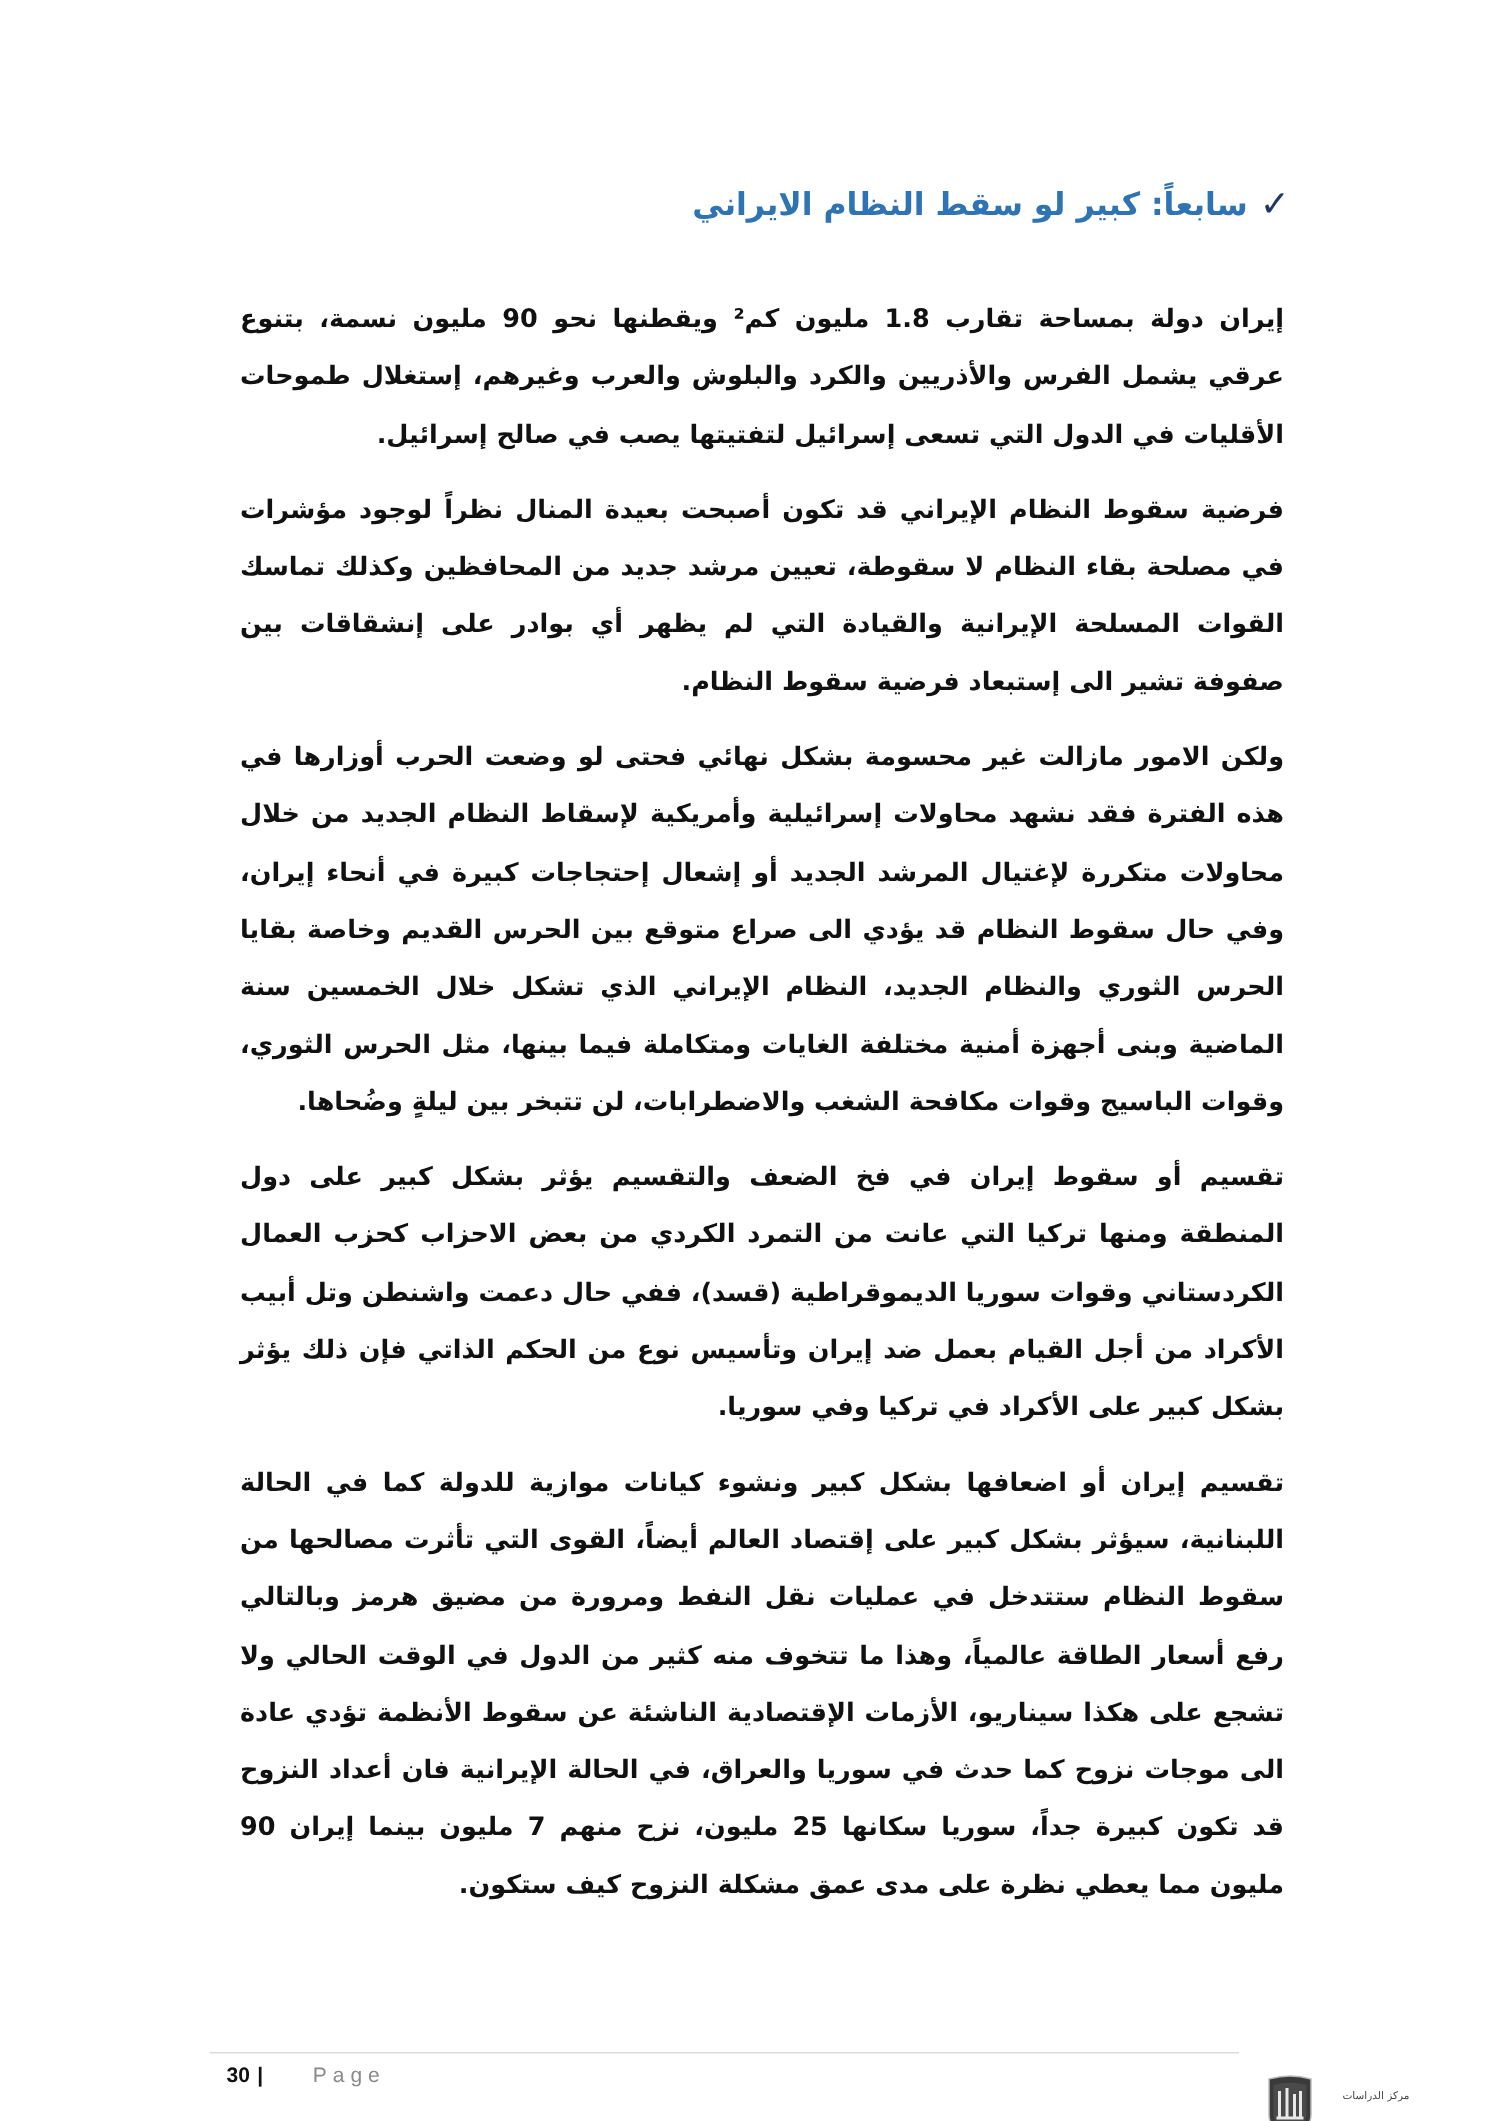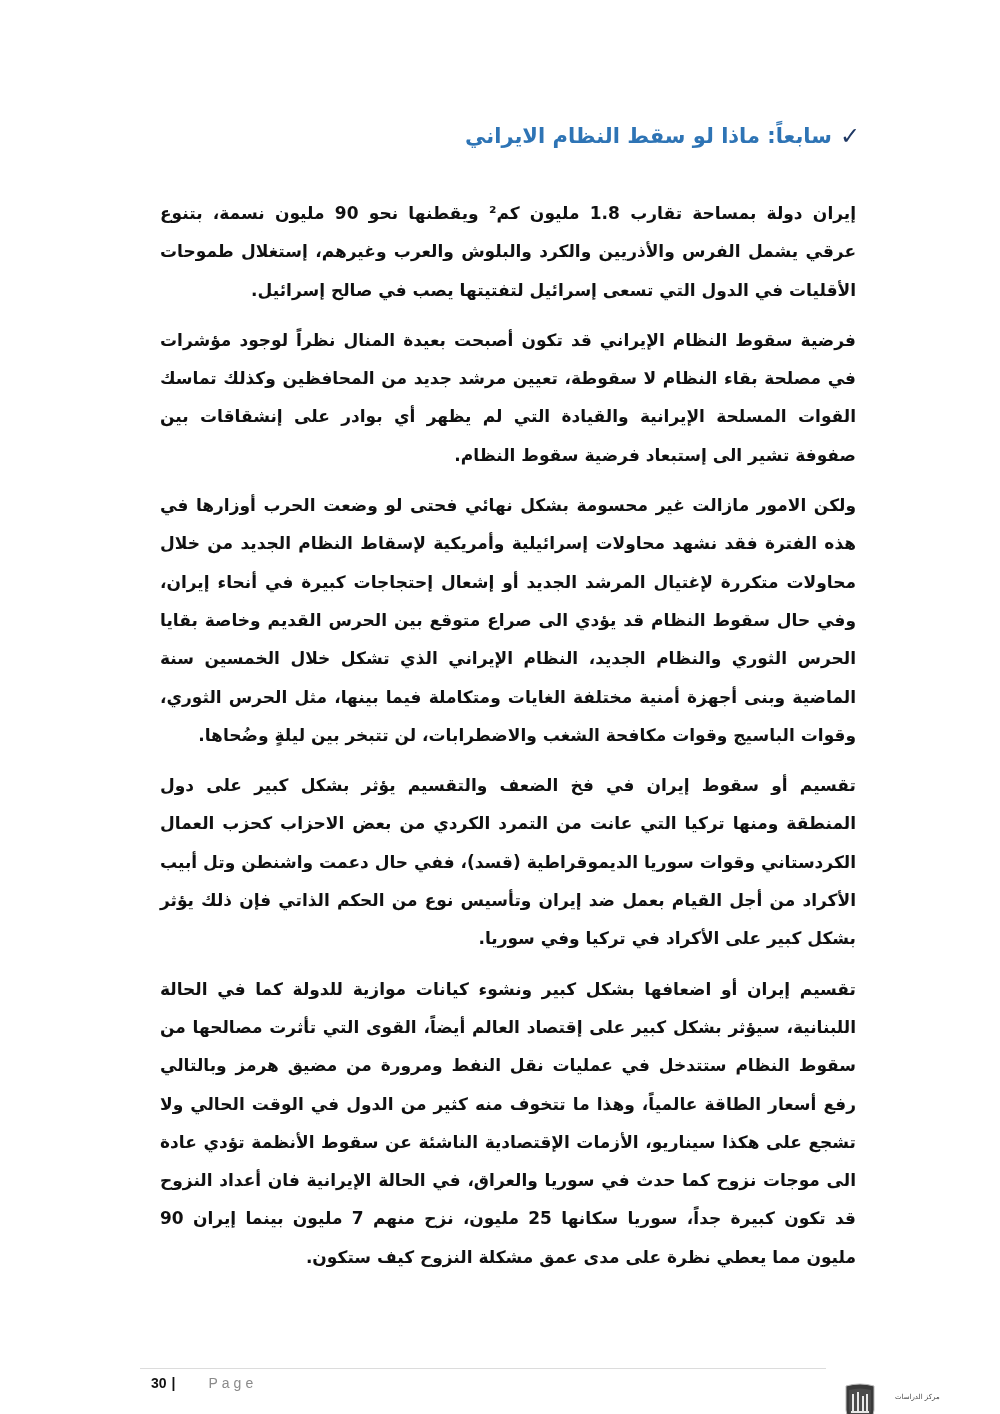--- a/index.html
+++ b/index.html
@@ -120,21 +120,21 @@
       font-family: "Liberation Sans", sans-serif;
     }
   </style>
 </head>
 <body>
 
 <div class="page">
 
   <div class="heading">
     <span class="check">✓</span>
-    <span class="title">سابعاً: ماذا لو سقط النظام الايراني</span>
+    <span class="title">سابعاً: كبير لو سقط النظام الايراني</span>
   </div>
 
   <div class="body-text">
     <p>إيران دولة بمساحة تقارب 1.8 مليون كم² ويقطنها نحو 90 مليون نسمة، بتنوع عرقي يشمل الفرس والأذريين والكرد والبلوش والعرب وغيرهم، إستغلال طموحات الأقليات في الدول التي تسعى إسرائيل لتفتيتها يصب في صالح إسرائيل.</p>
     <p>فرضية سقوط النظام الإيراني قد تكون أصبحت بعيدة المنال نظراً لوجود مؤشرات في مصلحة بقاء النظام لا سقوطة، تعيين مرشد جديد من المحافظين وكذلك تماسك القوات المسلحة الإيرانية والقيادة التي لم يظهر أي بوادر على إنشقاقات بين صفوفة تشير الى إستبعاد فرضية سقوط النظام.</p>
     <p>ولكن الامور مازالت غير محسومة بشكل نهائي فحتى لو وضعت الحرب أوزارها في هذه الفترة فقد نشهد محاولات إسرائيلية وأمريكية لإسقاط النظام الجديد من خلال محاولات متكررة لإغتيال المرشد الجديد أو إشعال إحتجاجات كبيرة في أنحاء إيران، وفي حال سقوط النظام قد يؤدي الى صراع متوقع بين الحرس القديم وخاصة بقايا الحرس الثوري والنظام الجديد، النظام الإيراني الذي تشكل خلال الخمسين سنة الماضية وبنى أجهزة أمنية مختلفة الغايات ومتكاملة فيما بينها، مثل الحرس الثوري، وقوات الباسيج وقوات مكافحة الشغب والاضطرابات، لن تتبخر بين ليلةٍ وضُحاها.</p>
     <p>تقسيم أو سقوط إيران في فخ الضعف والتقسيم يؤثر بشكل كبير على دول المنطقة ومنها تركيا التي عانت من التمرد الكردي من بعض الاحزاب كحزب العمال الكردستاني وقوات سوريا الديموقراطية (قسد)، ففي حال دعمت واشنطن وتل أبيب الأكراد من أجل القيام بعمل ضد إيران وتأسيس نوع من الحكم الذاتي فإن ذلك يؤثر بشكل كبير على الأكراد في تركيا وفي سوريا.</p>
     <p>تقسيم إيران أو اضعافها بشكل كبير ونشوء كيانات موازية للدولة كما في الحالة اللبنانية، سيؤثر بشكل كبير على إقتصاد العالم أيضاً، القوى التي تأثرت مصالحها من سقوط النظام ستتدخل في عمليات نقل النفط ومرورة من مضيق هرمز وبالتالي رفع أسعار الطاقة عالمياً، وهذا ما تتخوف منه كثير من الدول في الوقت الحالي ولا تشجع على هكذا سيناريو، الأزمات الإقتصادية الناشئة عن سقوط الأنظمة تؤدي عادة الى موجات نزوح كما حدث في سوريا والعراق، في الحالة الإيرانية فان أعداد النزوح قد تكون كبيرة جداً، سوريا سكانها 25 مليون، نزح منهم 7 مليون بينما إيران 90 مليون مما يعطي نظرة على مدى عمق مشكلة النزوح كيف ستكون.</p>
   </div>
 

